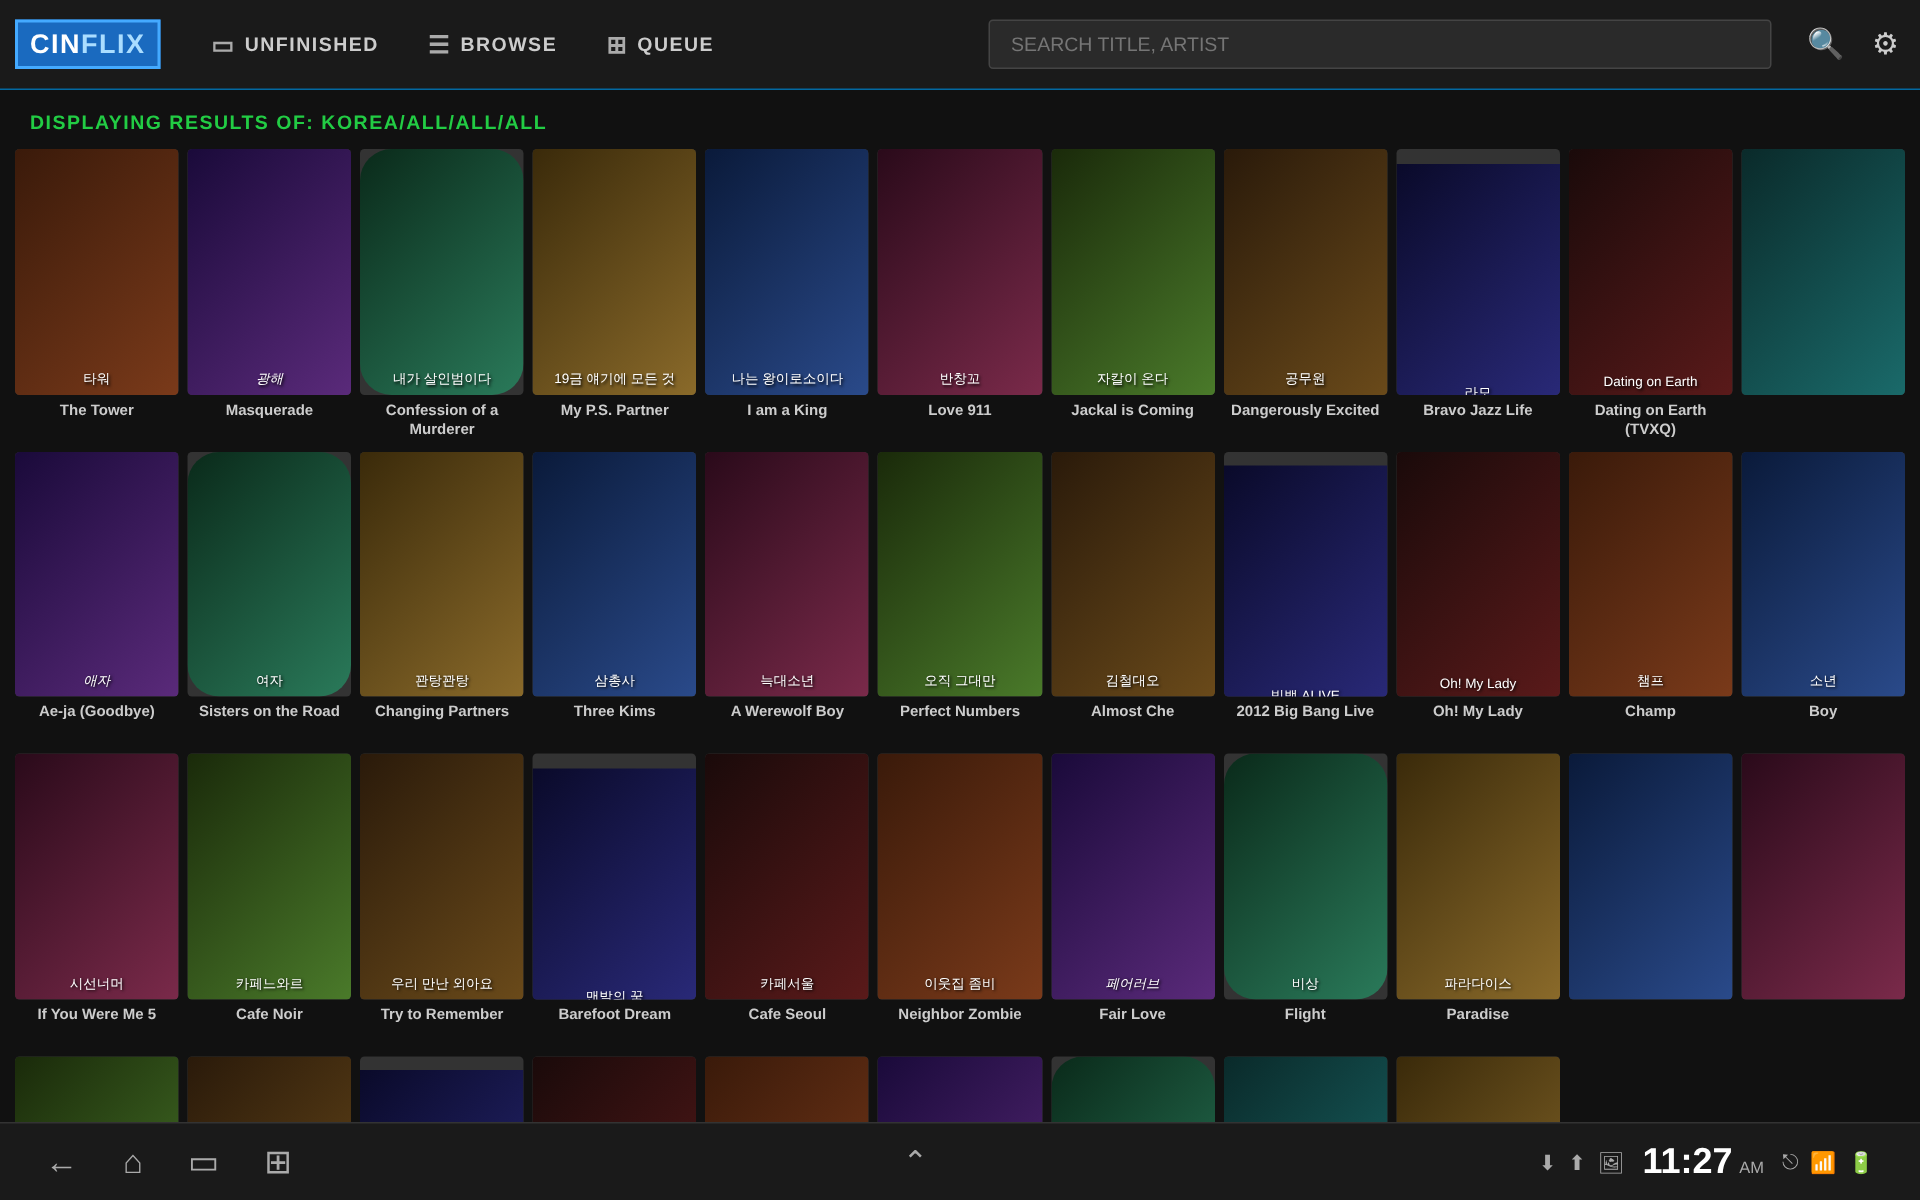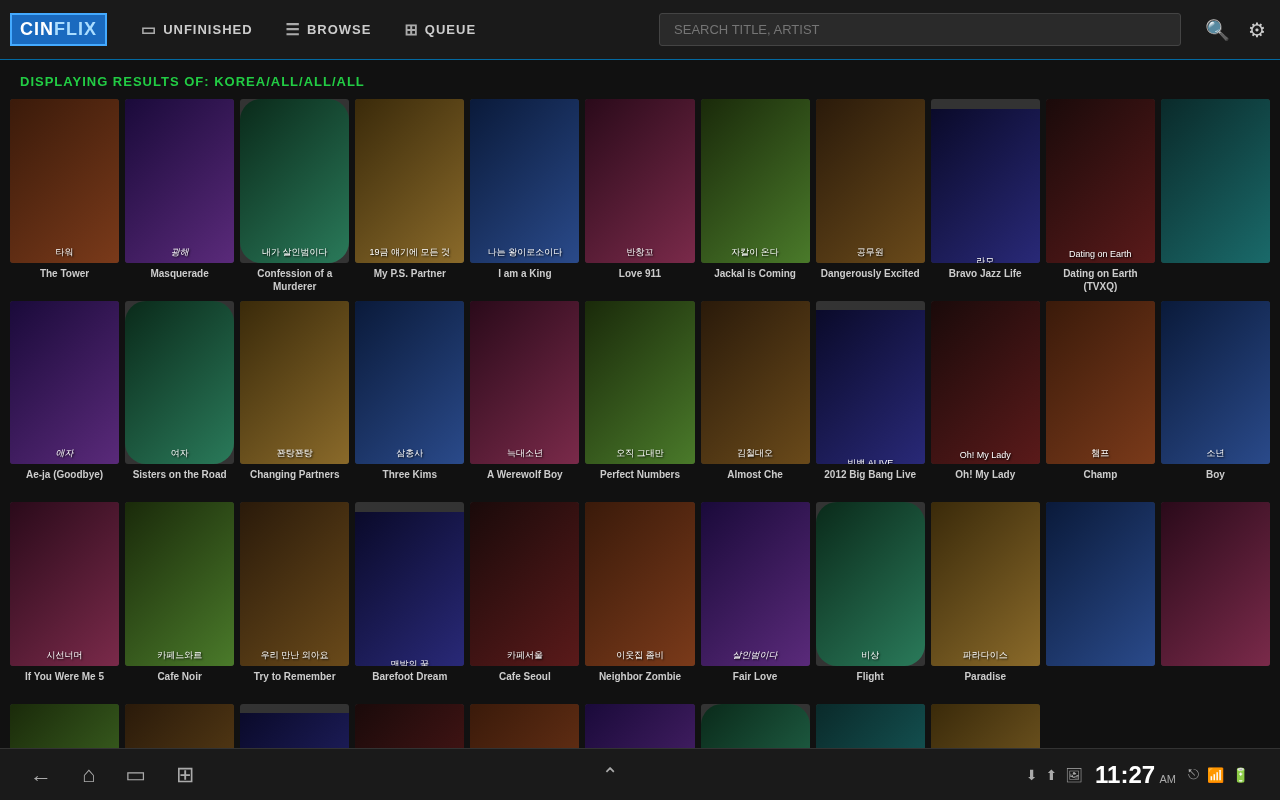--- a/index.html
+++ b/index.html
@@ -477,21 +477,21 @@
         <div class="movie-poster">
           <div class="movie-poster-inner p1">
             <div class="poster-text">이웃집 좀비</div>
           </div>
         </div>
         <div class="movie-title">Neighbor Zombie</div>
       </div>
       <div class="movie-item">
         <div class="movie-poster">
           <div class="movie-poster-inner p2">
-            <div class="poster-text">살인범이다</div>
+            <div class="poster-text">페어러브</div>
           </div>
         </div>
         <div class="movie-title">Fair Love</div>
       </div>
       <div class="movie-item">
         <div class="movie-poster">
           <div class="movie-poster-inner p3">
             <div class="poster-text">비상</div>
           </div>
         </div>

